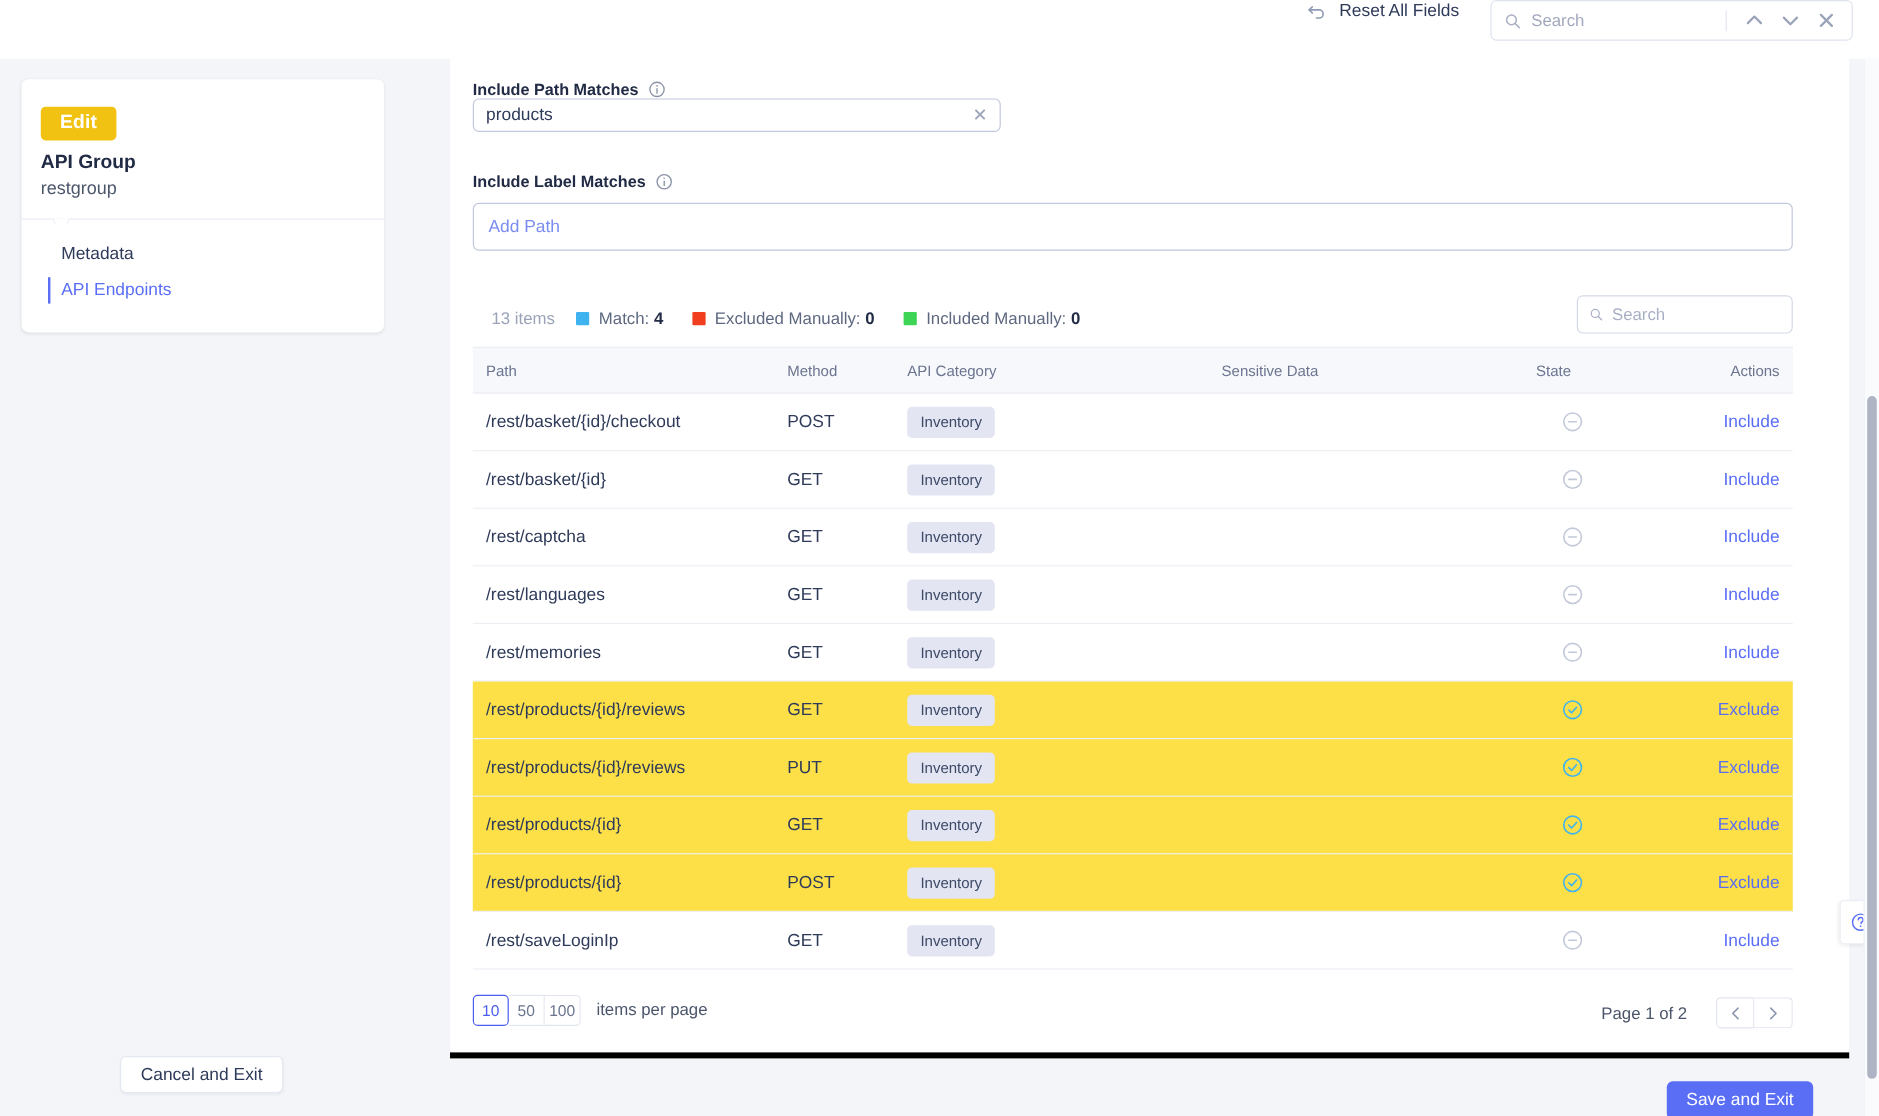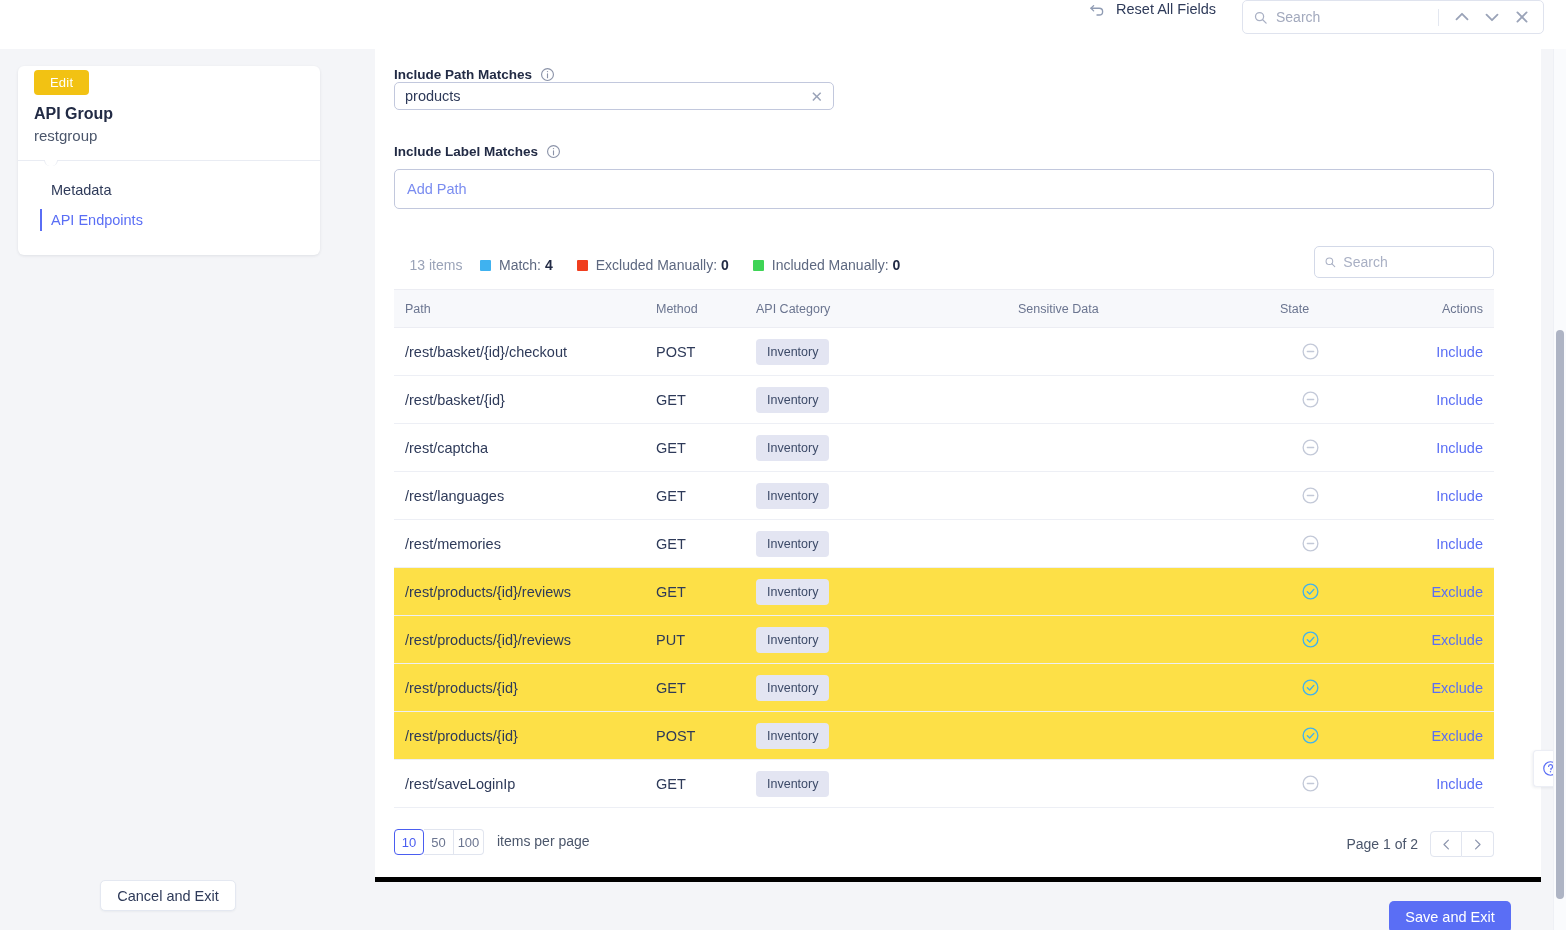--- a/index.html
+++ b/index.html
@@ -38,22 +38,22 @@
   .nav-ic { width: 22px; height: 22px; color: #9aa3b8; cursor: pointer; flex:0 0 auto;}
 
   
   .side-card {
     position: absolute; left: 18px; top: 66px; width: 302px;
     background: #fff; border-radius: 6px;
     box-shadow: 0 1px 3px rgba(44,51,73,.10);
     overflow: hidden;
   }
   .edit-badge {
-    display: inline-block; margin: 4px 0 0 16px;
-    background: #f2c213; color: #fff; font-weight: normal; font-size: 13px;
+    display: inline-block; margin: 23px 0 0 16px;
+    background: #f2c213; color: #fff; font-weight: bold; font-size: 16px;
     padding: 5px 16px; border-radius: 4px; letter-spacing: .2px; cursor: pointer;
   }
   .grp-title { margin: 10px 0 0 16px; font-size: 16px; font-weight: bold; color: #222b45; }
   .grp-sub   { margin: 4px 0 16px 16px; font-size: 15px; color: #4b566b; }
   .side-sep  { height:1px; background:#e9ecf3; position:relative; }
   .side-sep::after {
     content:""; position:absolute; left:26px; top:0; width:12px; height:6px;
     background:#fff; border-left:1px solid #e9ecf3; border-right:1px solid #e9ecf3;
     border-bottom-left-radius:8px; border-bottom-right-radius:8px;
   }
@@ -152,21 +152,21 @@
   .pp-group { display:flex; align-items:center; float:left; }
   .pp {
     width:30px; height:26px; border:1px solid #e1e5ef; border-left-width:0;
     display:flex; align-items:center; justify-content:center;
     font-size:13px; color:#6b7590; background:#fff; cursor:pointer;
   }
   .pp:first-child { border-left-width:1px; border-radius:4px 0 0 4px; }
   .pp:last-child  { border-radius:0 4px 4px 0; }
   .pp.sel { border:1px solid #4a5df0; color:#4a5df0; border-radius:4px; z-index:2; }
   .pp-lbl { float:left; margin:4px 12px 0 13px; font-size:14px; color:#4b566b; }
-  .pg-right { float:right; display:flex; align-items:center; gap:12px; margin-top:2px; }
+  .pg-right { float:right; display:flex; align-items:center; gap:24px; margin-top:2px; }
   .pg-txt { font-size:14px; color:#4b566b; }
   .pg-btns { display:flex; }
   .pg-btn {
     width:32px; height:26px; border:1px solid #e1e5ef;
     display:flex; align-items:center; justify-content:center; cursor:pointer; background:#fff;
   }
   .pg-btn:first-child { border-radius:4px 0 0 4px; }
   .pg-btn:last-child  { border-left:0; border-radius:0 4px 4px 0; }
   .pg-btn svg { width:15px; height:15px; color:#8d96ae; }
 

